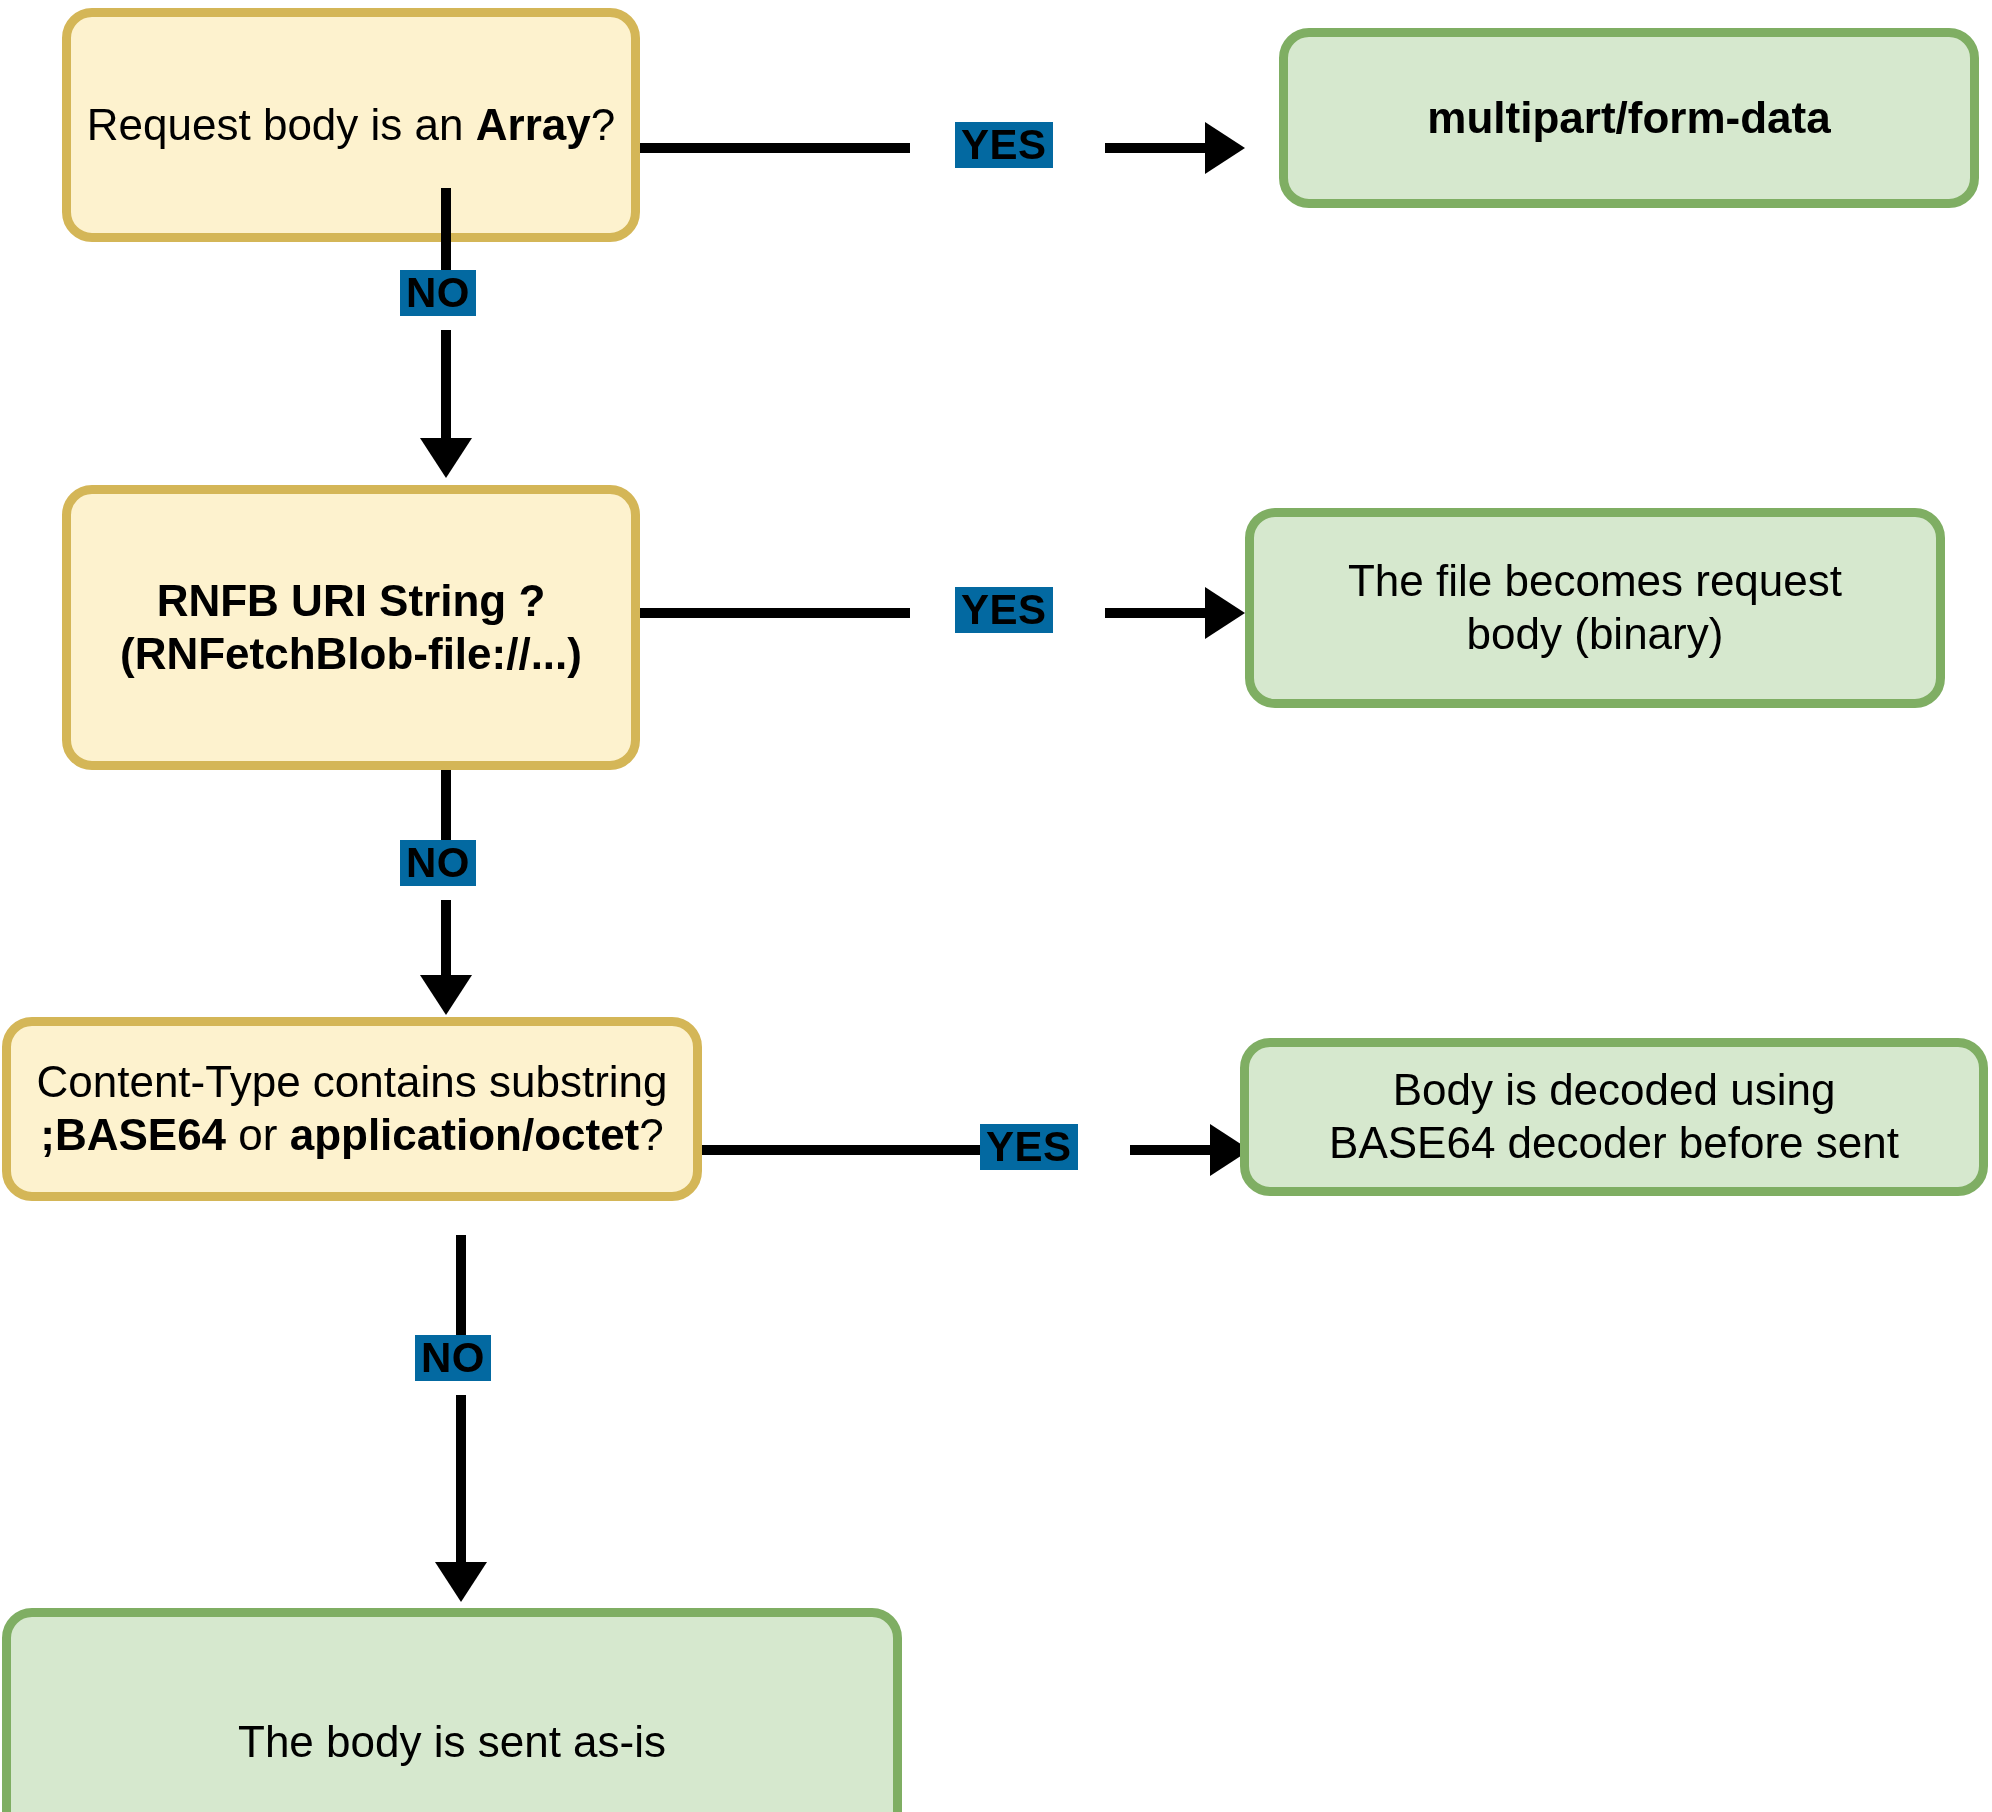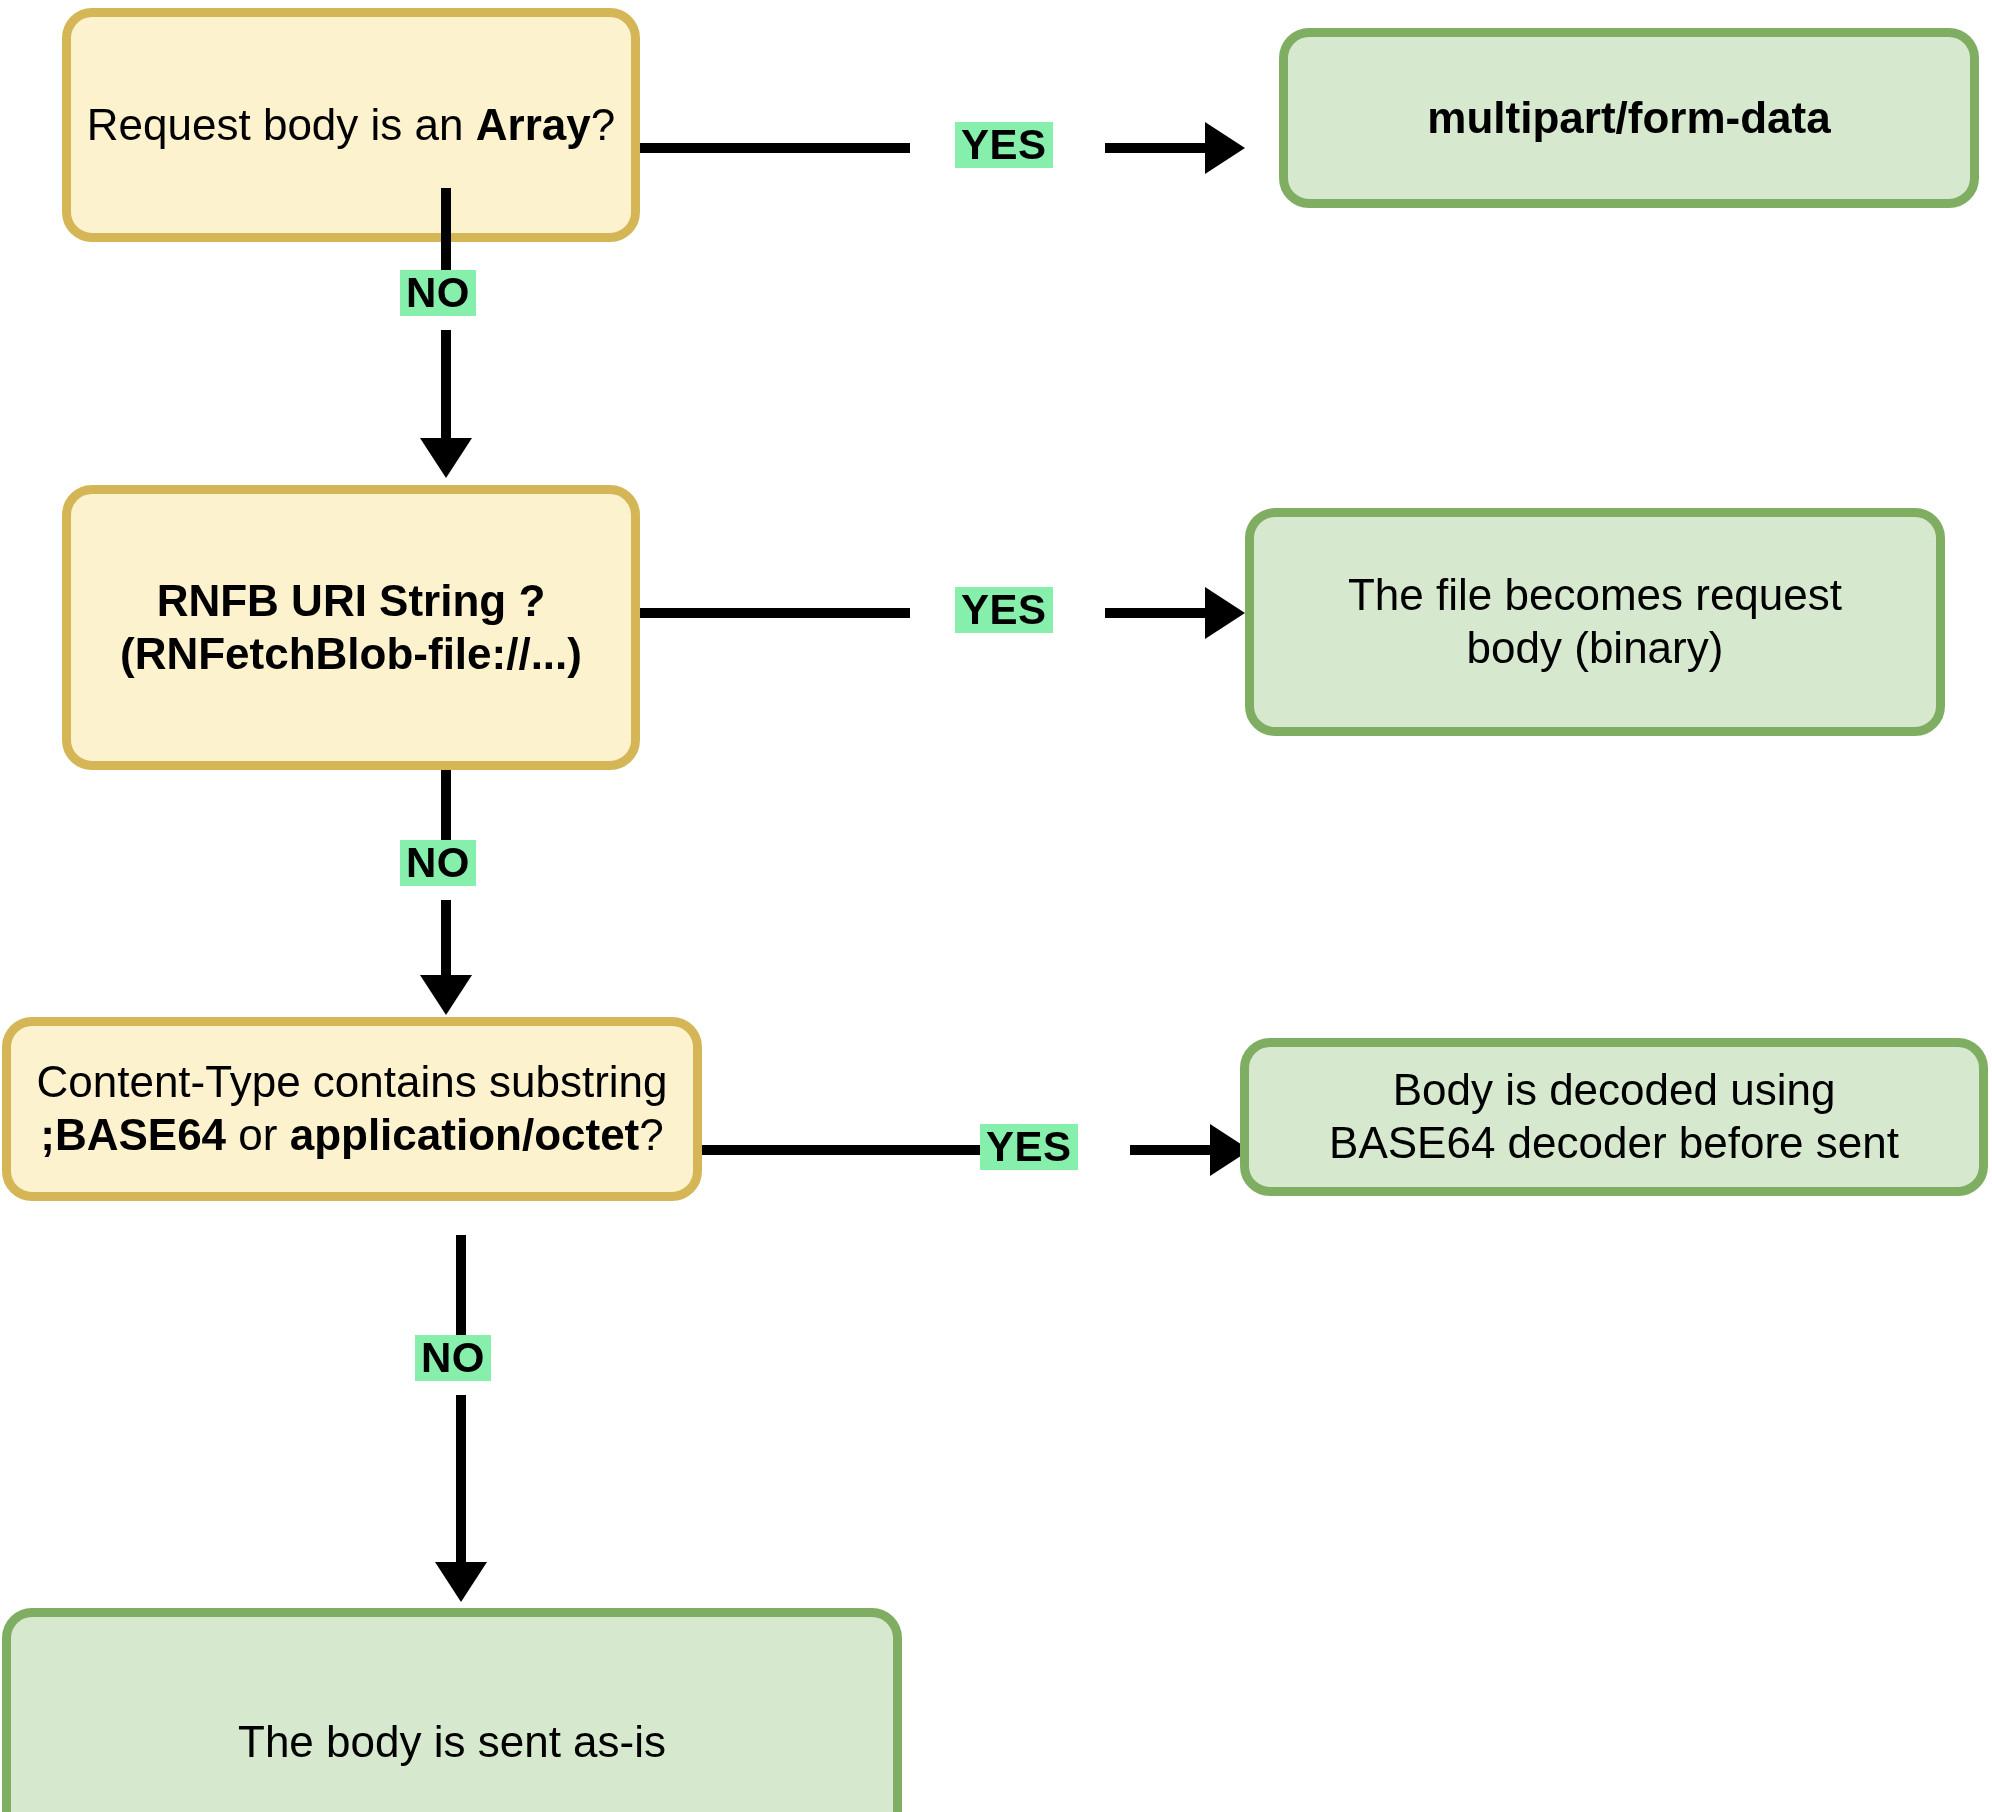--- a/index.html
+++ b/index.html
@@ -71,21 +71,21 @@
     border-bottom: 26px solid transparent;
     border-left: 40px solid #000000;
   }
 
   
   .edge-label {
     position: absolute;
     font-size: 42px;
     font-weight: bold;
     color: #000000;
-    background: #86efac;
+    background: #0369a1;
     letter-spacing: 0.5px;
     white-space: nowrap;
     padding: 2px 6px;
     line-height: 1;
   }
 </style>
 </head>
 <body>
 
 <div id="canvas">
@@ -117,21 +117,21 @@
       <b class="ln">RNFB URI String ?</b>
       <b class="ln">(RNFetchBlob-file://...)</b>
     </span>
   </div>
 
   <div class="hline" style="left:640px; top:608px; width:270px;"></div>
   <div class="edge-label" style="left:955px; top:587px;">YES</div>
   <div class="hline" style="left:1105px; top:608px; width:110px;"></div>
   <div class="arrow-right" style="left:1205px; top:587px;"></div>
 
-  <div class="node result" style="left:1245px; top:508px; width:700px; height:228px;">
+  <div class="node result" style="left:1245px; top:508px; width:700px; height:200px;">
     <span class="txt">
       <span class="ln">The file becomes request</span>
       <span class="ln">body (binary)</span>
     </span>
   </div>
 
   <div class="vline" style="left:441px; top:770px; height:82px;"></div>
   <div class="edge-label" style="left:400px; top:840px;">NO</div>
   <div class="vline" style="left:441px; top:900px; height:80px;"></div>
   <div class="arrow-down" style="left:420px; top:975px;"></div>

